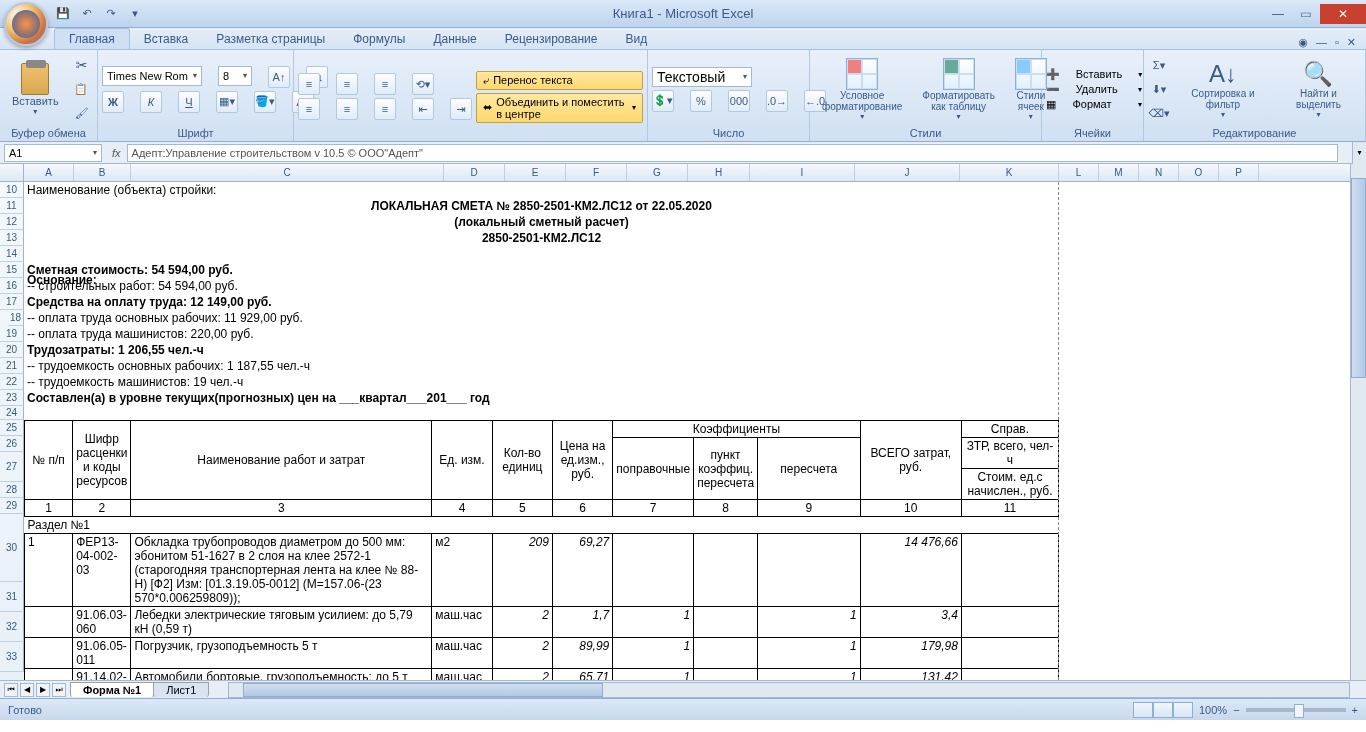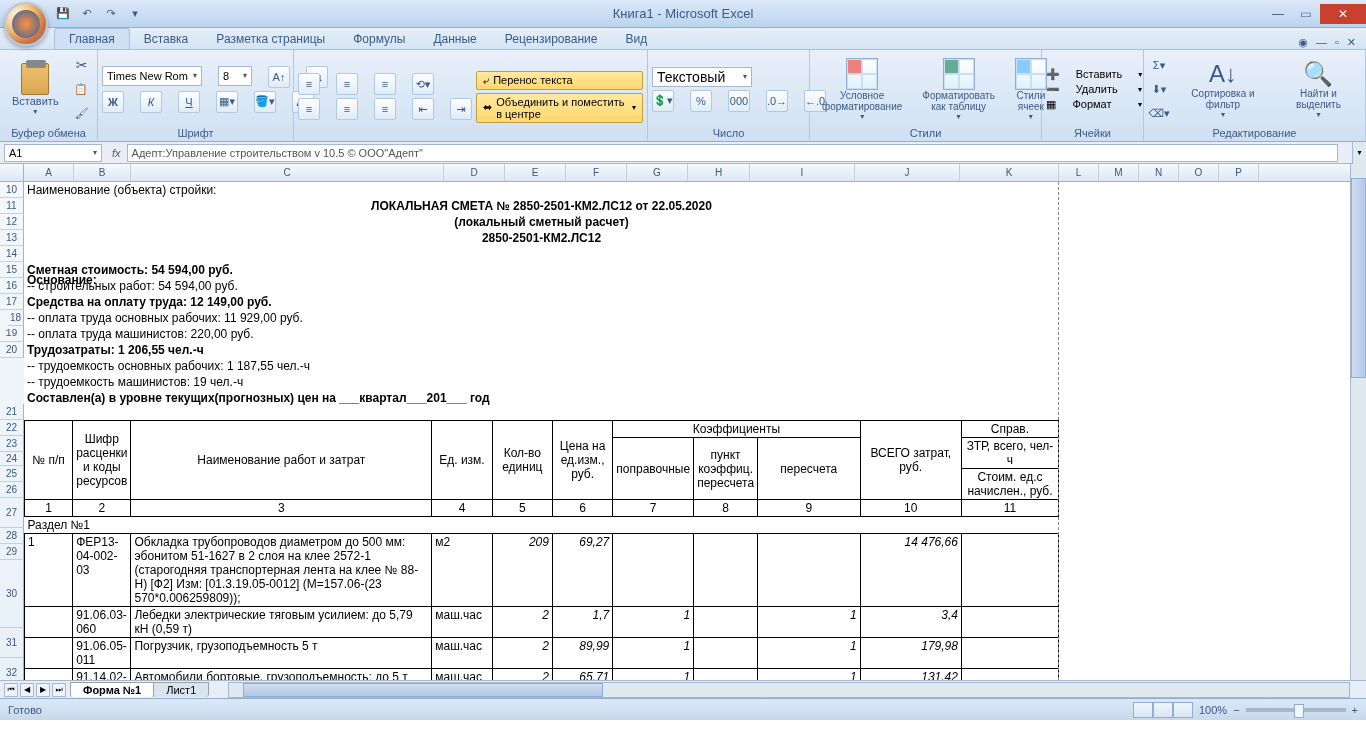--- a/index.html
+++ b/index.html
@@ -344,23 +344,23 @@
     <div class="row-headers" id="rowheads">
         <div class="row-head" style="height: 16px; line-height: 16px;">10</div>
         <div class="row-head" style="height: 16px; line-height: 16px;">11</div>
         <div class="row-head" style="height: 16px; line-height: 16px;">12</div>
         <div class="row-head" style="height: 16px; line-height: 16px;">13</div>
         <div class="row-head" style="height: 16px; line-height: 16px;">14</div>
         <div class="row-head" style="height: 16px; line-height: 16px;">15</div>
         <div class="row-head" style="height: 16px; line-height: 16px;">16</div>
         <div class="row-head" style="height: 16px; line-height: 16px;">17</div>
         <div class="row-head" style="height: 16px; line-height: 16px; margin-left: 8px;">18</div>
-        <div class="row-head" style="height: 16px; line-height: 16px; font-family: Liberation Mono, monospace;">19</div>
+        <div class="row-head" style="height: 16px; line-height: 16px;">19</div>
         <div class="row-head" style="height: 16px; line-height: 16px;">20</div>
-        <div class="row-head" style="height: 16px; line-height: 16px; margin-top: 46px;">21</div>
+        <div class="row-head" style="height: 16px; line-height: 16px;">21</div>
         <div class="row-head" style="height: 16px; line-height: 16px;">22</div>
         <div class="row-head" style="height: 16px; line-height: 16px;">23</div>
         <div class="row-head" style="height: 14px; line-height: 14px;">24</div>
         <div class="row-head" style="height: 16px; line-height: 16px;">25</div>
         <div class="row-head" style="height: 16px; line-height: 16px;">26</div>
         <div class="row-head" style="height: 30px; line-height: 30px;">27</div>
         <div class="row-head" style="height: 16px; line-height: 16px;">28</div>
         <div class="row-head" style="height: 16px; line-height: 16px;">29</div>
         <div class="row-head" style="height: 68px; line-height: 68px;">30</div>
         <div class="row-head" style="height: 30px; line-height: 30px;">31</div>

